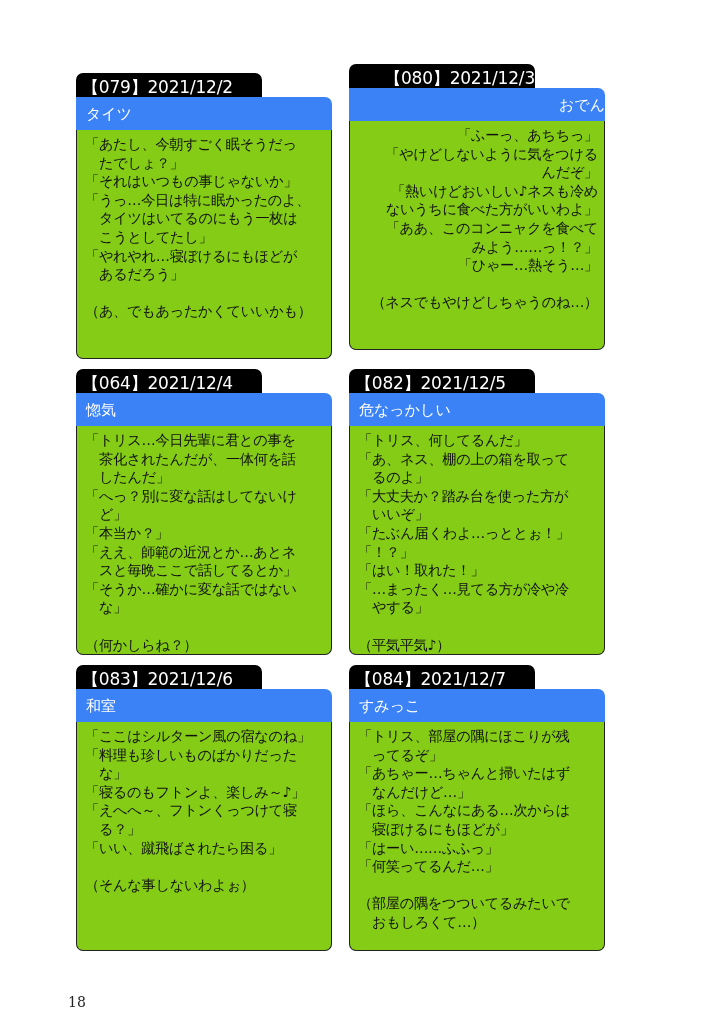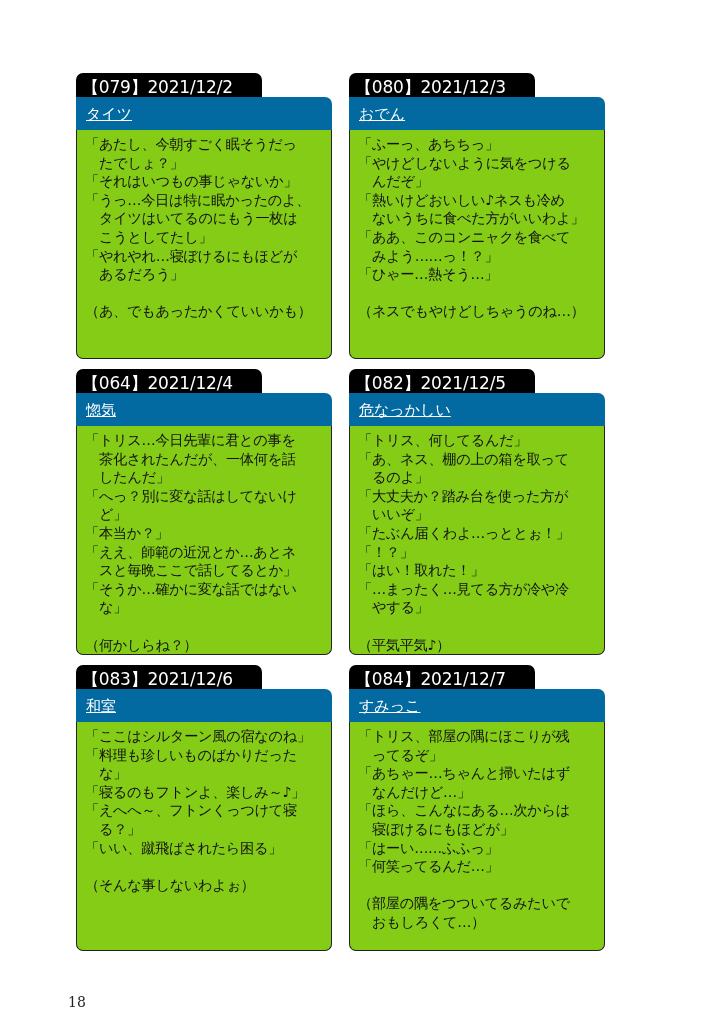--- a/index.html
+++ b/index.html
@@ -12,24 +12,23 @@
     position: absolute; width: 256px; height: 287px;
   }
   .tab {
     position: absolute; left: 0; top: 0; width: 186px; height: 30px;
     background: #000; border-radius: 7px 7px 0 0;
     color: #fff; font-size: 17px; line-height: 28px; padding-left: 6px;
     box-sizing: border-box; white-space: nowrap; letter-spacing: -0.2px;
   }
   .bar {
     position: absolute; left: 0; top: 24px; width: 256px; height: 34px;
-    background: #0369a1; border-radius: 0 7px 0 0;
+    background: #3b82f6; border-radius: 0 7px 0 0;
     color: #fff; font-size: 15px; line-height: 34px; padding-left: 10px;
     box-sizing: border-box;
-    text-decoration: underline;
   }
   .body {
     position: absolute; left: 0; top: 57px; width: 256px; height: 229px;
     border: 1.5px solid #222; border-top: none; border-radius: 0 0 7px 7px;
     box-sizing: border-box; background: #84cc16;
     padding: 5px 6px 0 8px;
   }
   .line {
     font-size: 14.2px; line-height: 18.6px; white-space: nowrap;
     letter-spacing: -0.3px;
@@ -56,21 +55,21 @@
         <div class="line">「うっ…今日は特に眠かったのよ、</div>
         <div class="line cont">タイツはいてるのにもう一枚は</div>
         <div class="line cont">こうとしてたし」</div>
         <div class="line">「やれやれ…寝ぼけるにもほどが</div>
         <div class="line cont">あるだろう」</div>
         <div class="line blank"></div>
         <div class="line">（あ、でもあったかくていいかも）</div>
       </div>
   </div>
 
-  <div class="card" style="left:349px; top:73px;">
+  <div class="card" style="left:349px; top:64px;text-align:right;">
     <div class="tab"><span>【080】</span><span>2021/12/3</span></div>
     <div class="bar"><span>おでん</span></div>
     <div class="body">
         <div class="line">「ふーっ、あちちっ」</div>
         <div class="line">「やけどしないように気をつける</div>
         <div class="line cont">んだぞ」</div>
         <div class="line">「熱いけどおいしい♪ネスも冷め</div>
         <div class="line cont">ないうちに食べた方がいいわよ」</div>
         <div class="line">「ああ、このコンニャクを食べて</div>
         <div class="line cont">みよう……っ！？」</div>

